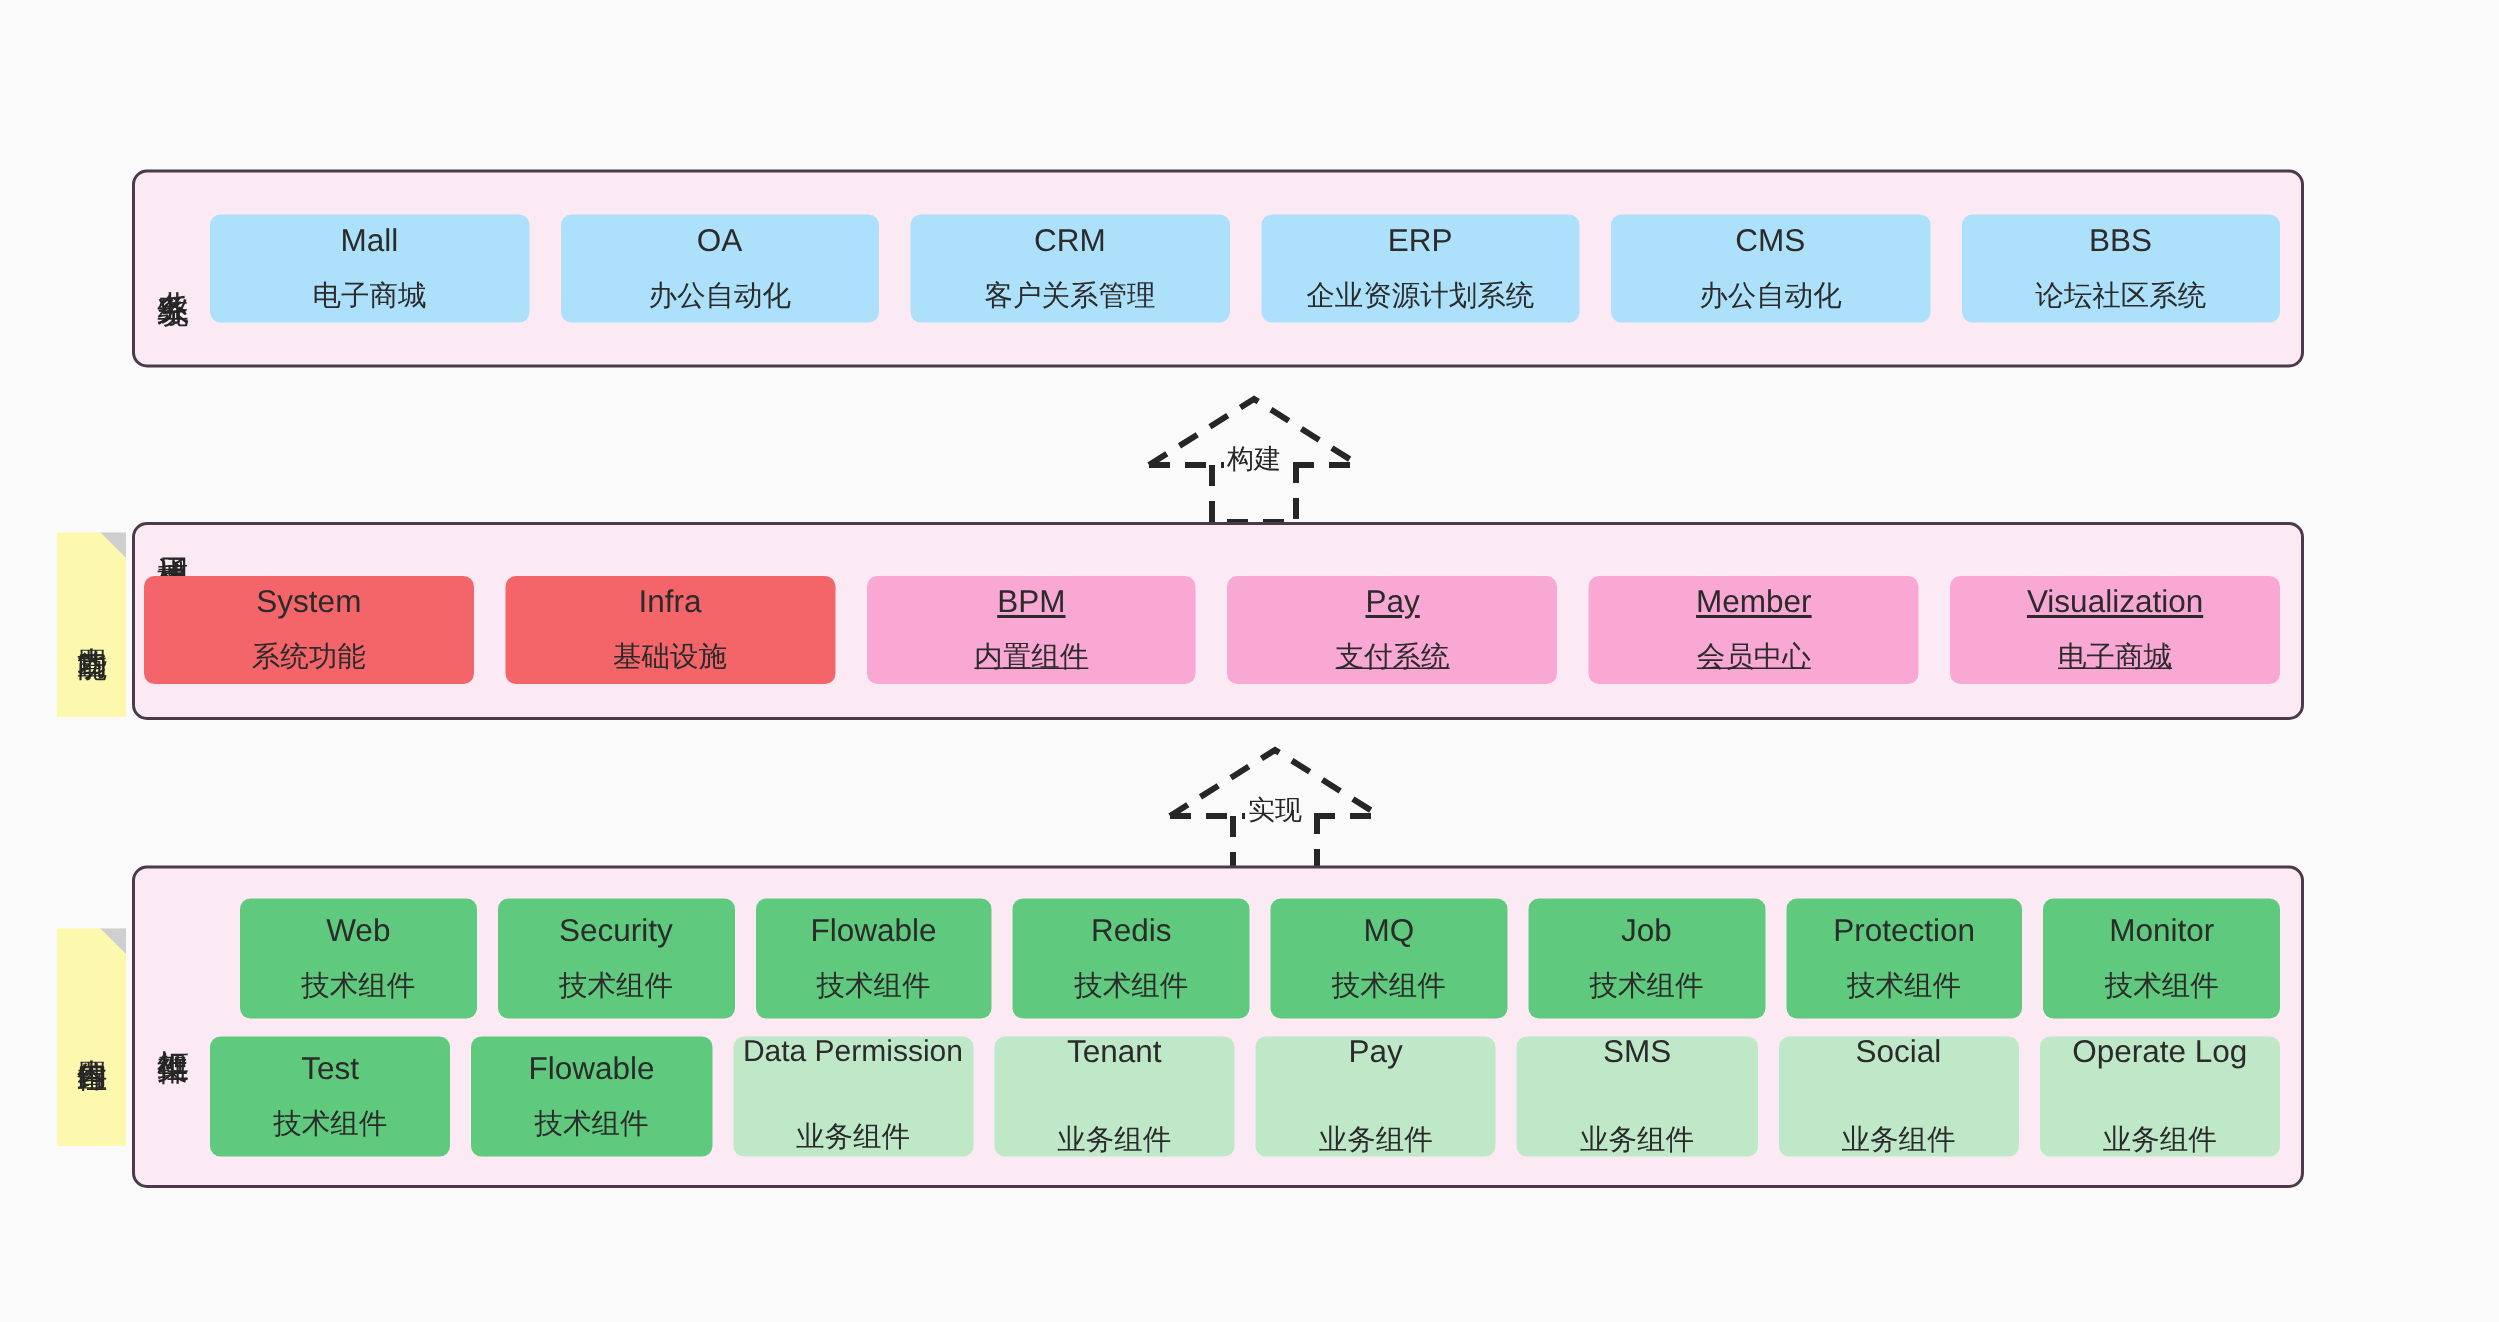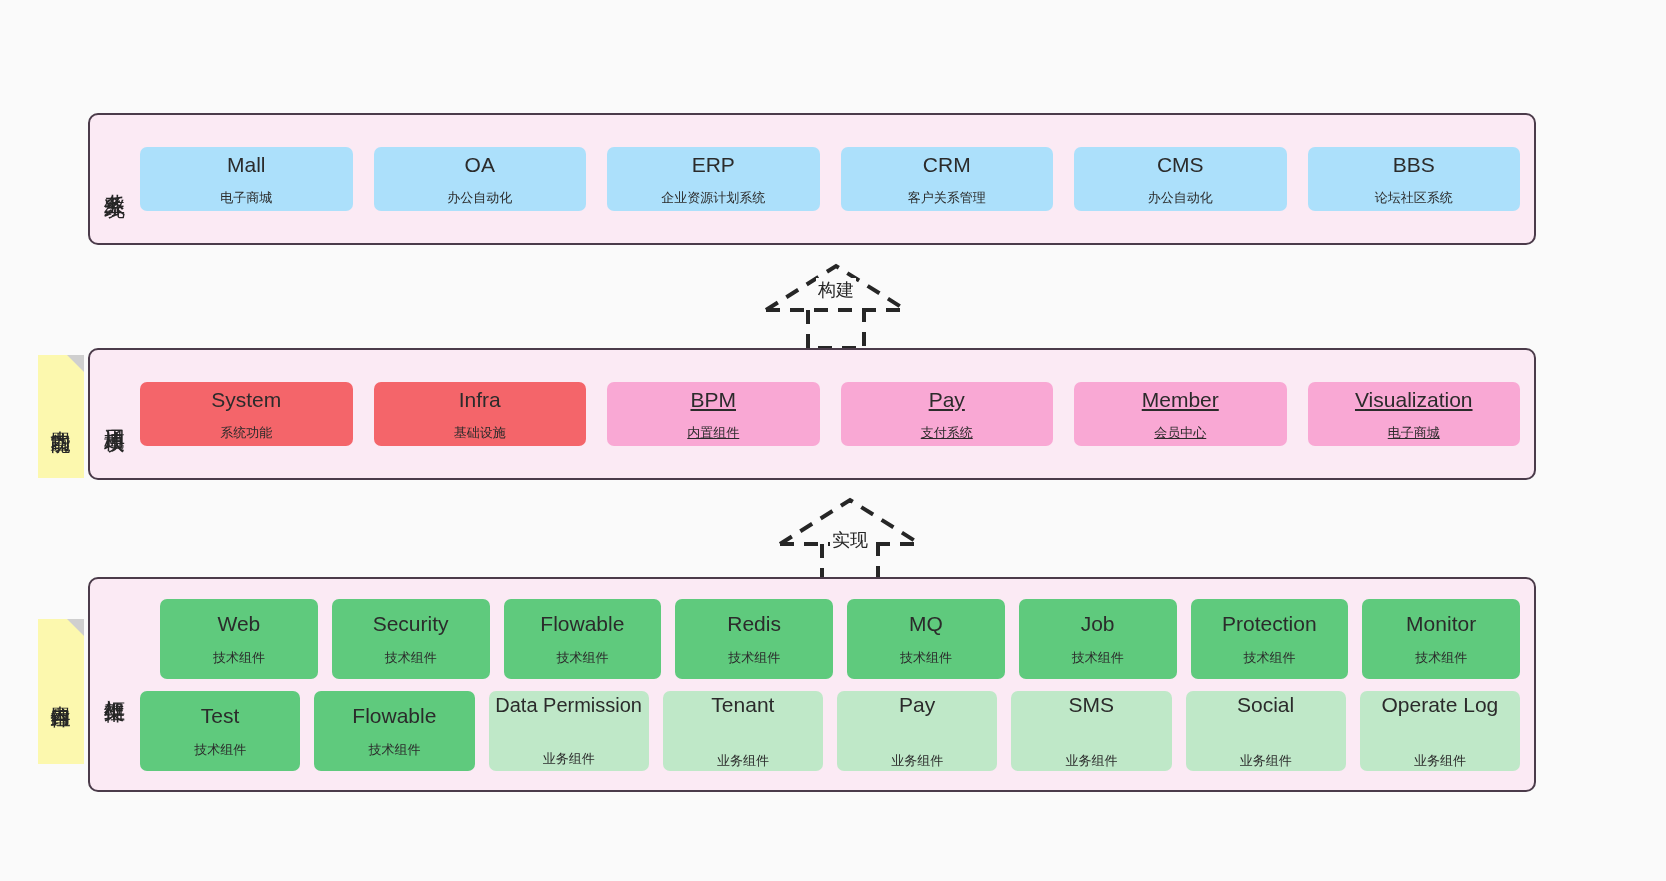--- a/index.html
+++ b/index.html
@@ -53,21 +53,21 @@
     display: flex;
     flex-direction: column;
     align-items: center;
     justify-content: center;
     text-align: center;
     color: #2b2b2b;
     line-height: 1.3;
     padding: 4px 6px;
   }
   .cell .t1 { font-size: 21px; }
-  .cell .t2 { font-size: 13px; margin-top: 12px; }
+  .cell .t2 { font-size: 19px; margin-top: 12px; }
   .cell.three-line .t1 { font-size: 20px; line-height:1.2; }
 
   
   .c-blue        { background: #ace0fb; }
   .c-red         { background: #f4656a; }
   .c-pink        { background: #f9a8d4; text-decoration: underline; }
   .c-green       { background: #5fca7d; }
   .c-lightgreen  { background: #bfe8c8; gap: 22px; }
 
   
@@ -117,54 +117,54 @@
       <div class="row">
         <div class="cell c-blue">
           <span class="t1">Mall</span>
           <span class="t2">电子商城</span>
         </div>
         <div class="cell c-blue">
           <span class="t1">OA</span>
           <span class="t2">办公自动化</span>
         </div>
         <div class="cell c-blue">
+          <span class="t1">CRM</span>
+          <span class="t2">客户关系管理</span>
+        </div>
+        <div class="cell c-blue">
           <span class="t1">ERP</span>
           <span class="t2">企业资源计划系统</span>
-        </div>
-        <div class="cell c-blue">
-          <span class="t1">CRM</span>
-          <span class="t2">客户关系管理</span>
         </div>
         <div class="cell c-blue">
           <span class="t1">CMS</span>
           <span class="t2">办公自动化</span>
         </div>
         <div class="cell c-blue">
           <span class="t1">BBS</span>
           <span class="t2">论坛社区系统</span>
         </div>
       </div>
     </div>
   </div>
 
   <div class="conn" style="left:756px; top:258px; width:160px; height:92px;">
     <svg width="160" height="92" viewBox="0 0 160 92">
       <path d="M 10 52 L 80 8 L 150 52" fill="none" stroke="#262626" stroke-width="4" stroke-dasharray="14 10" stroke-linecap="butt"></path>
       <path d="M 10 52 L 150 52" fill="none" stroke="#262626" stroke-width="4" stroke-dasharray="14 10"></path>
       <path d="M 52 52 L 52 90 L 108 90 L 108 52" fill="none" stroke="#262626" stroke-width="4" stroke-dasharray="14 10"></path>
     </svg>
-    <span class="lbl" style="top:20px; background:#fafafa; padding:0 2px;">构建</span>
+    <span class="lbl" style="top:36px; background:#fafafa; padding:0 2px;">构建</span>
   </div>
 
   <div class="sticky" style="left:38px; top:355px; height:123px;">
     <span class="fold"></span>
     <span>内置功能</span>
   </div>
 
-  <div class="panel" style="left:88px; top:348px; width:1448px; height:132px;">
+  <div class="panel" style="left:88px; top:348px; width:1448px; height:132px;flex-direction:column;">
     <div class="panel-label">通用模块</div>
     <div class="panel-body">
       <div class="row">
         <div class="cell c-red">
           <span class="t1">System</span>
           <span class="t2">系统功能</span>
         </div>
         <div class="cell c-red">
           <span class="t1">Infra</span>
           <span class="t2">基础设施</span>

